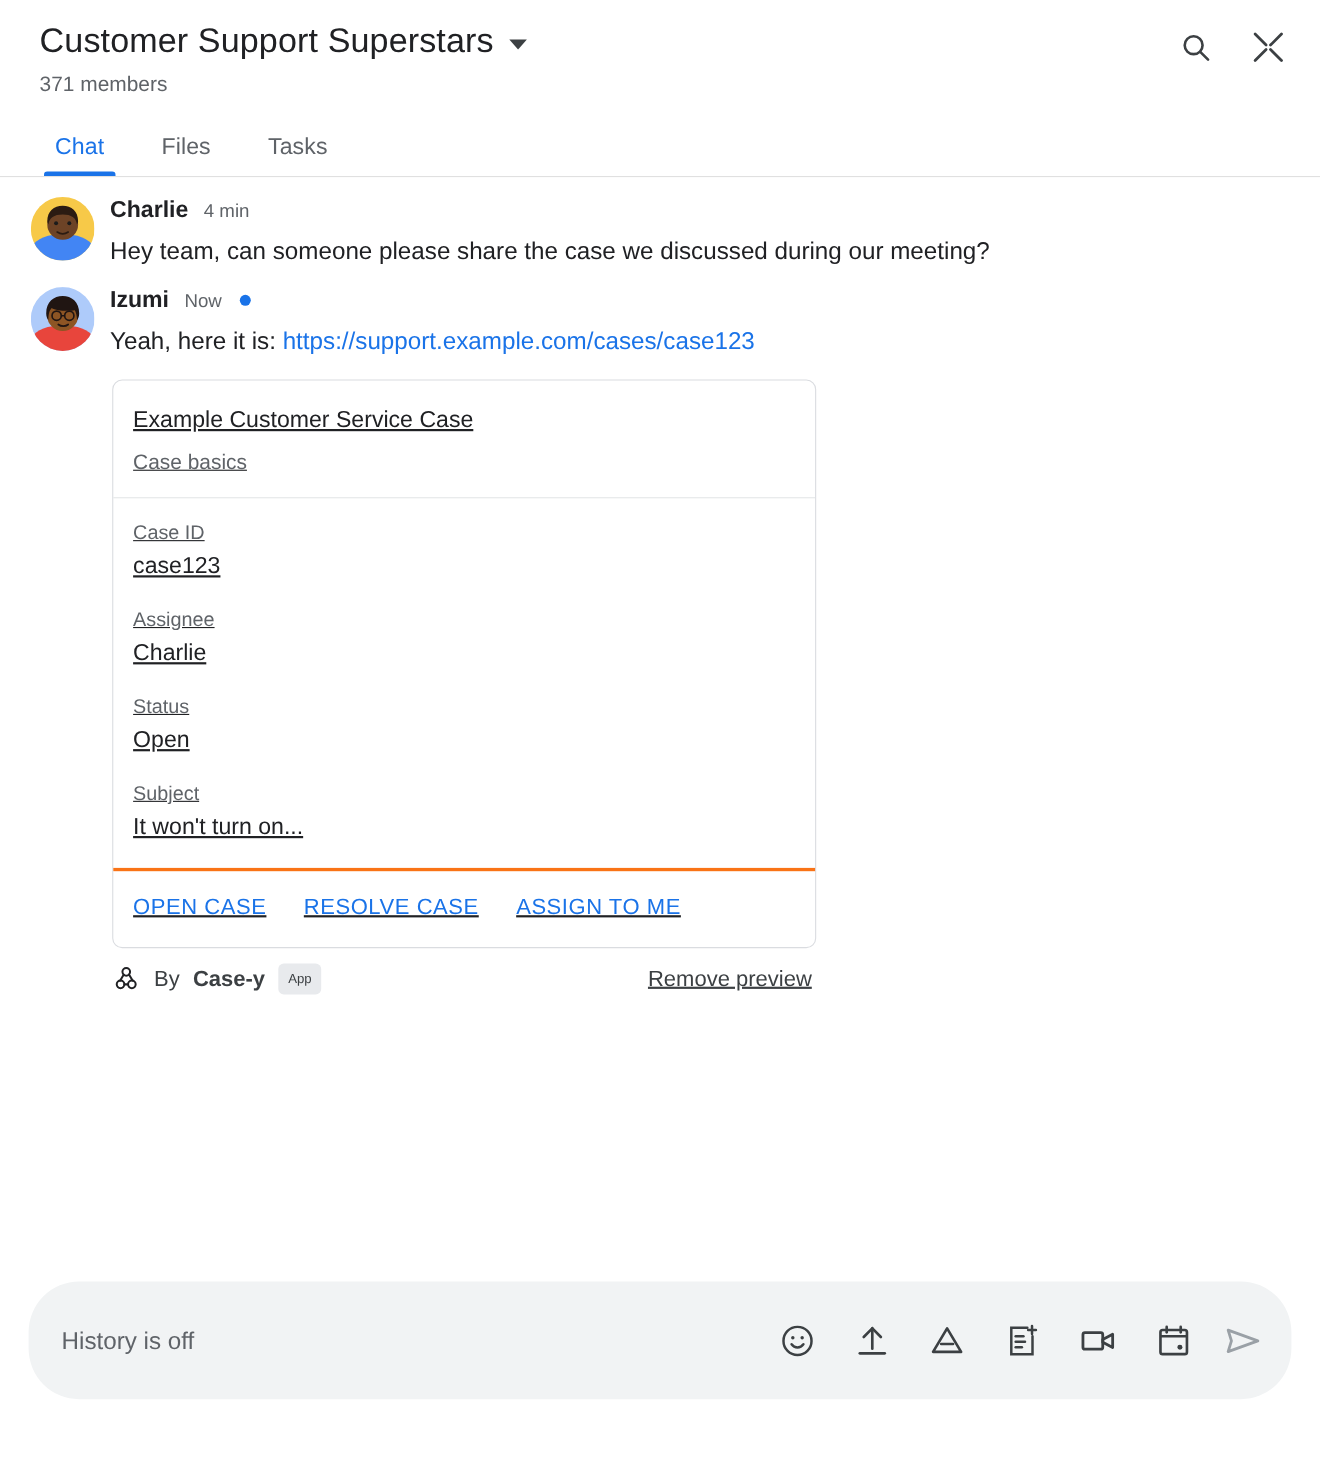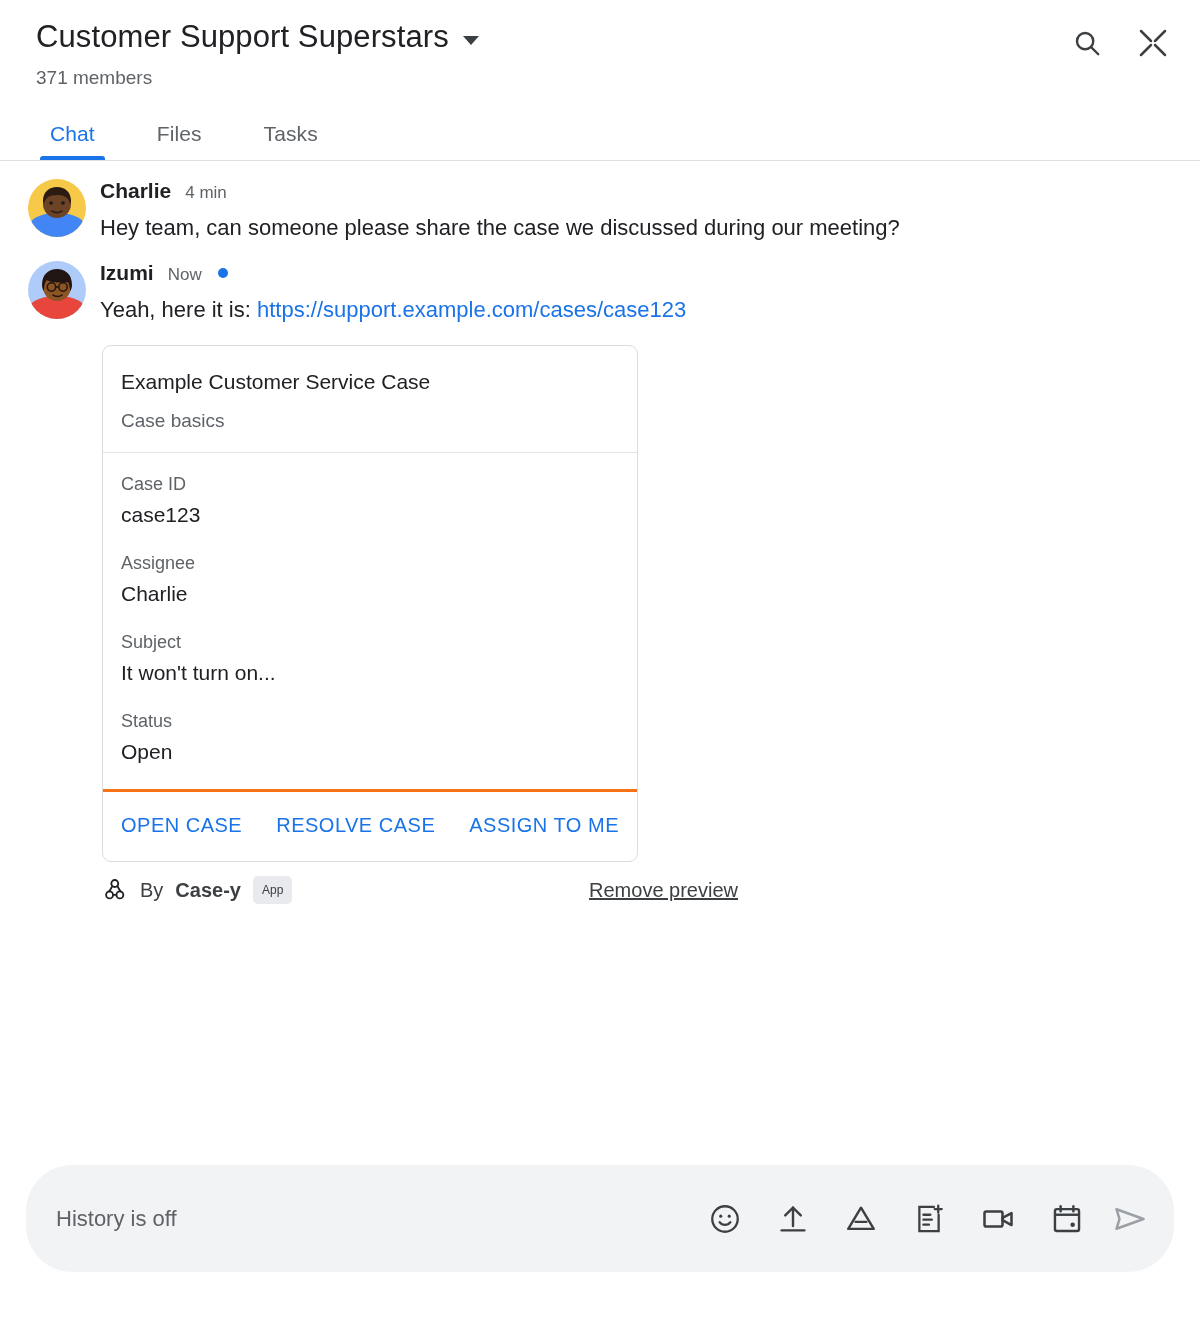--- a/index.html
+++ b/index.html
@@ -59,21 +59,21 @@
     height: 34px;
     display: flex;
     align-items: center;
     justify-content: center;
     cursor: pointer;
   }
 
   
   .tabs {
     display: flex;
-    gap: 18px;
+    gap: 8px;
     padding: 0 28px;
     margin-top: 22px;
     border-bottom: 1px solid #e0e0e0;
   }
   .tab {
     font-size: 21px;
     color: #5f6368;
     padding: 10px 22px 14px 22px;
     cursor: pointer;
     position: relative;
@@ -142,25 +142,26 @@
     margin-top: 8px;
     word-wrap: break-word;
   }
   .msg-text a {
     color: #1a73e8;
     text-decoration: none;
   }
 
   
   .card {
-    width: 536px;
+    width: 640px;
     margin: 18px 0 0 2px;
     border: 1px solid #dadce0;
     border-radius: 9px;
     background: #fff;
+    text-decoration: underline;
   }
   .card-header {
     padding: 22px 18px 20px 18px;
     border-bottom: 1px solid #e4e6e8;
   }
   .card-title {
     font-size: 21px;
     color: #202124;
     line-height: 28px;
   }
@@ -355,26 +356,26 @@
         <div class="card-fields">
           <div class="field">
             <div class="field-label">Case ID</div>
             <div class="field-value">case123</div>
           </div>
           <div class="field">
             <div class="field-label">Assignee</div>
             <div class="field-value">Charlie</div>
           </div>
           <div class="field">
+            <div class="field-label">Status</div>
+            <div class="field-value">Open</div>
+          </div>
+          <div class="field">
             <div class="field-label">Subject</div>
             <div class="field-value">It won't turn on...</div>
-          </div>
-          <div class="field">
-            <div class="field-label">Status</div>
-            <div class="field-value">Open</div>
           </div>
         </div>
         <div class="card-actions">
           <div class="card-action">OPEN CASE</div>
           <div class="card-action">RESOLVE CASE</div>
           <div class="card-action">ASSIGN TO ME</div>
         </div>
       </div>
 
       <div class="attribution">

